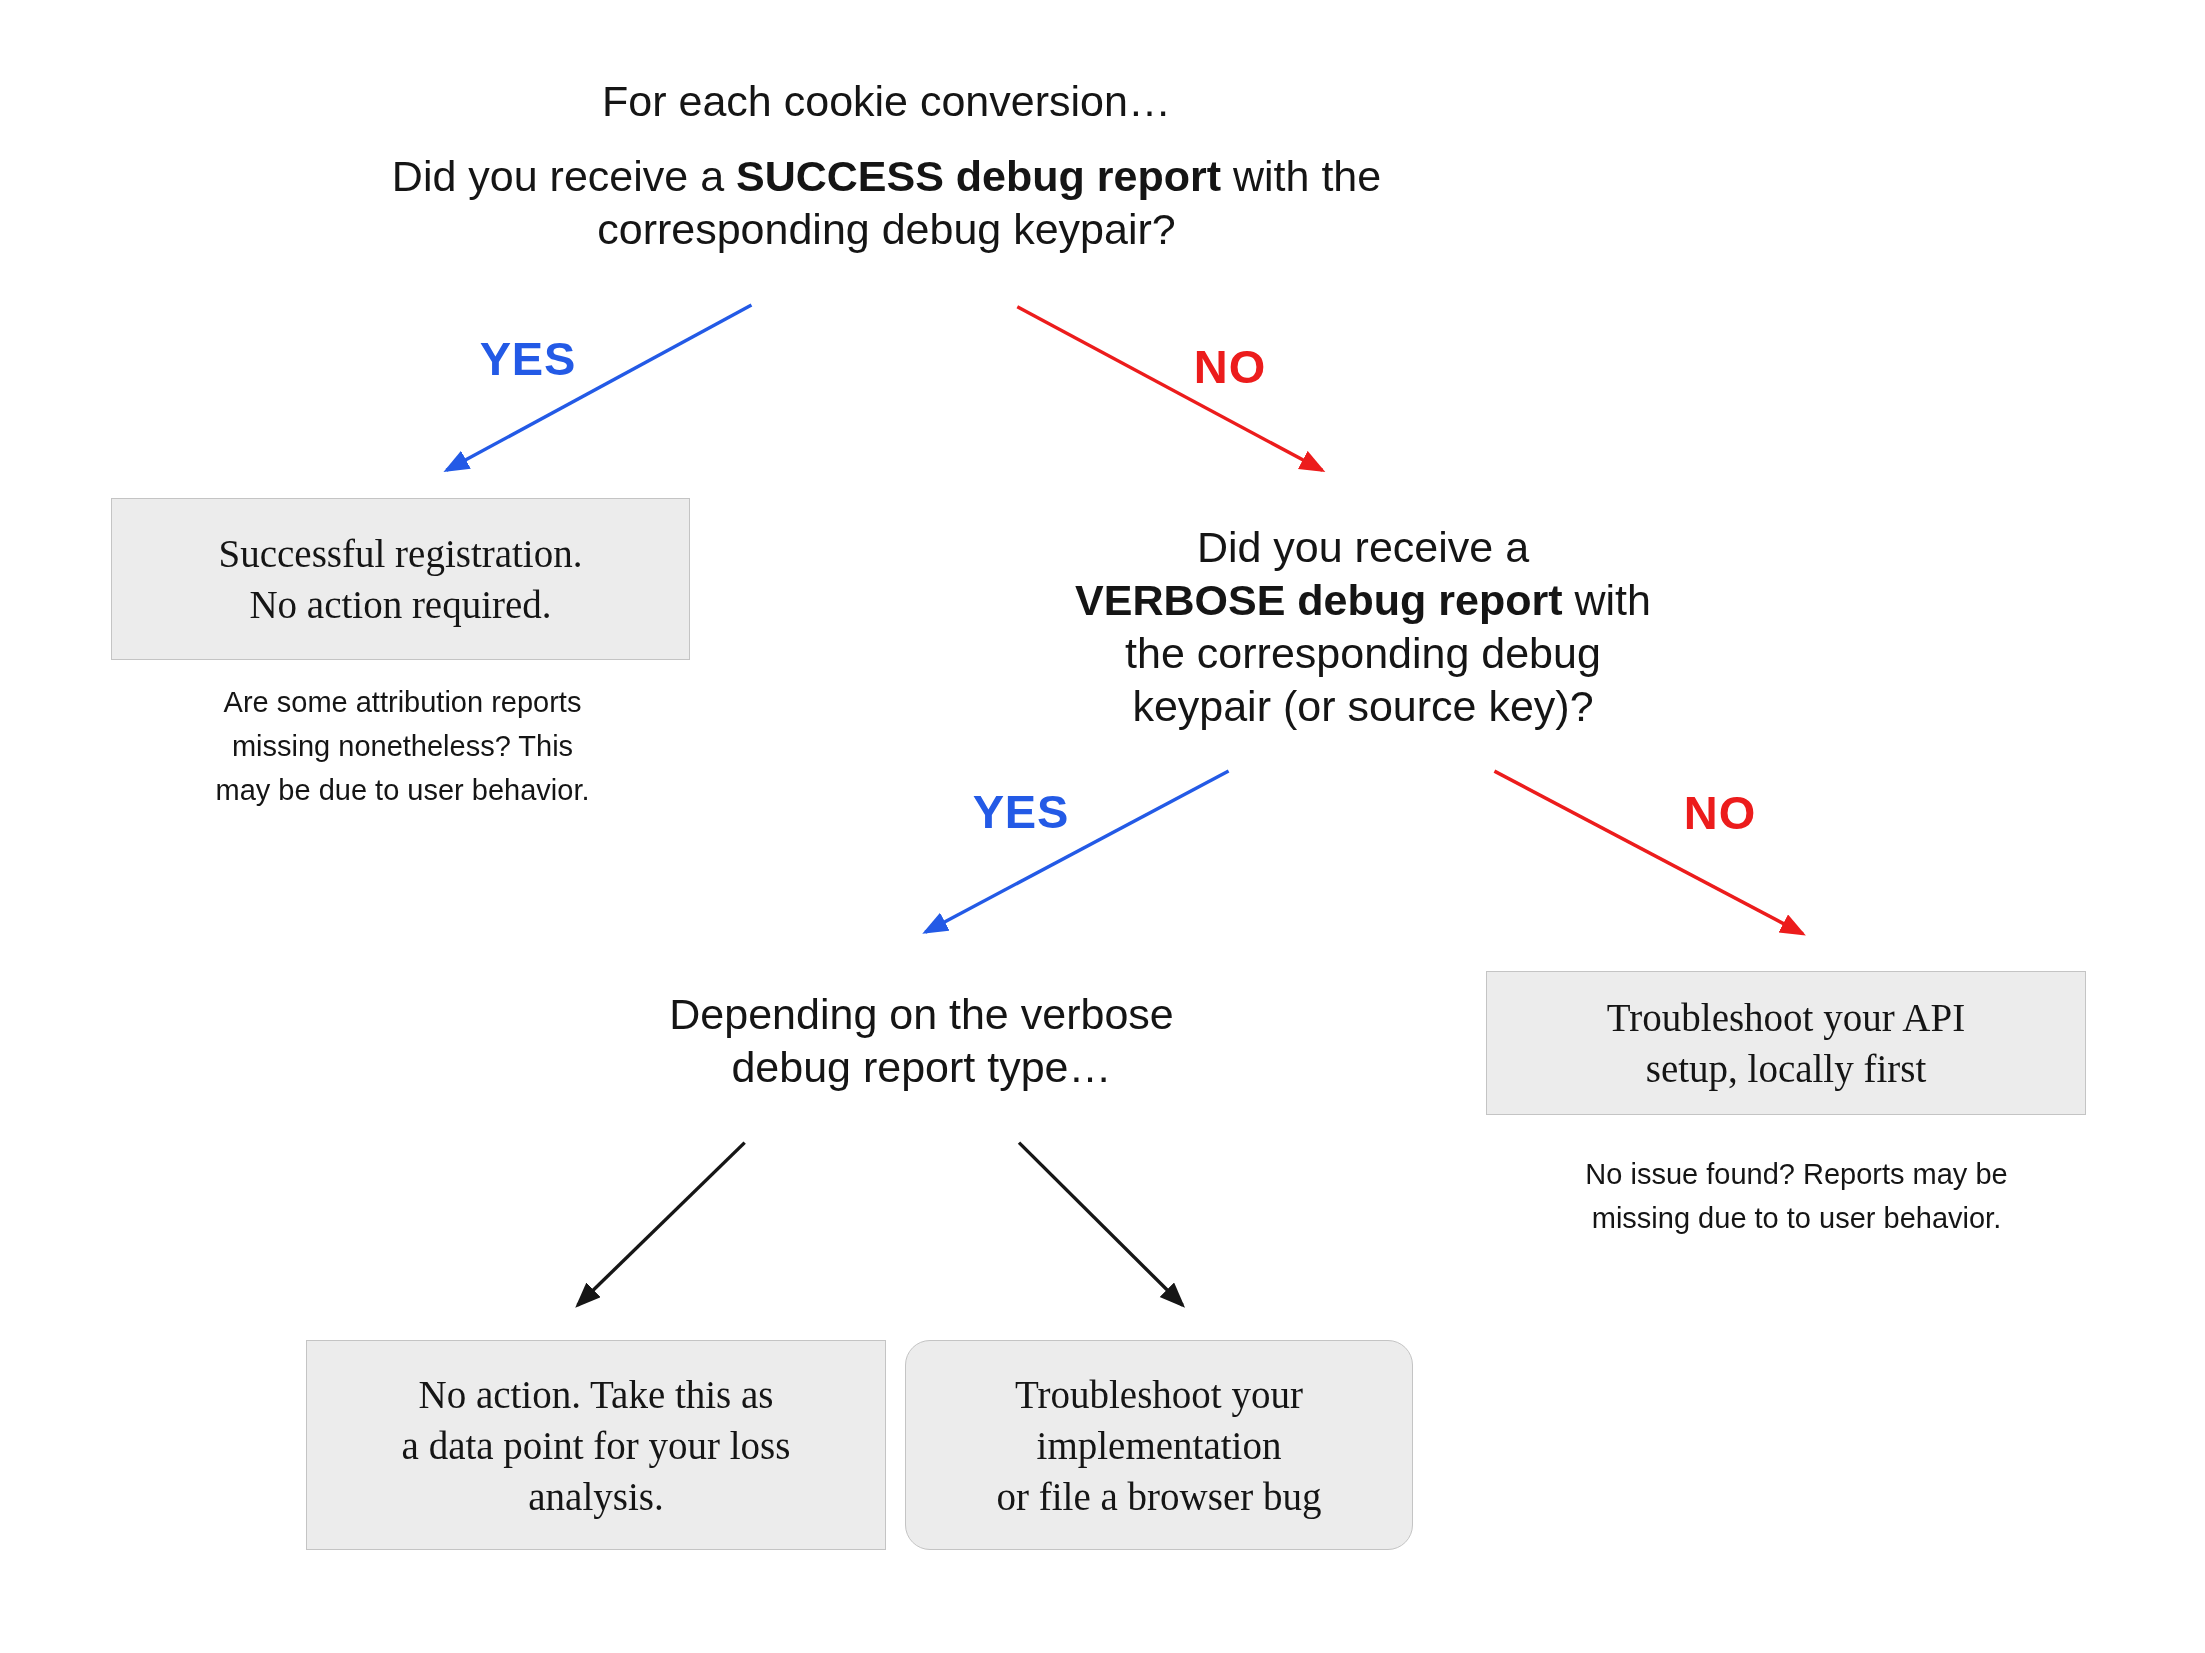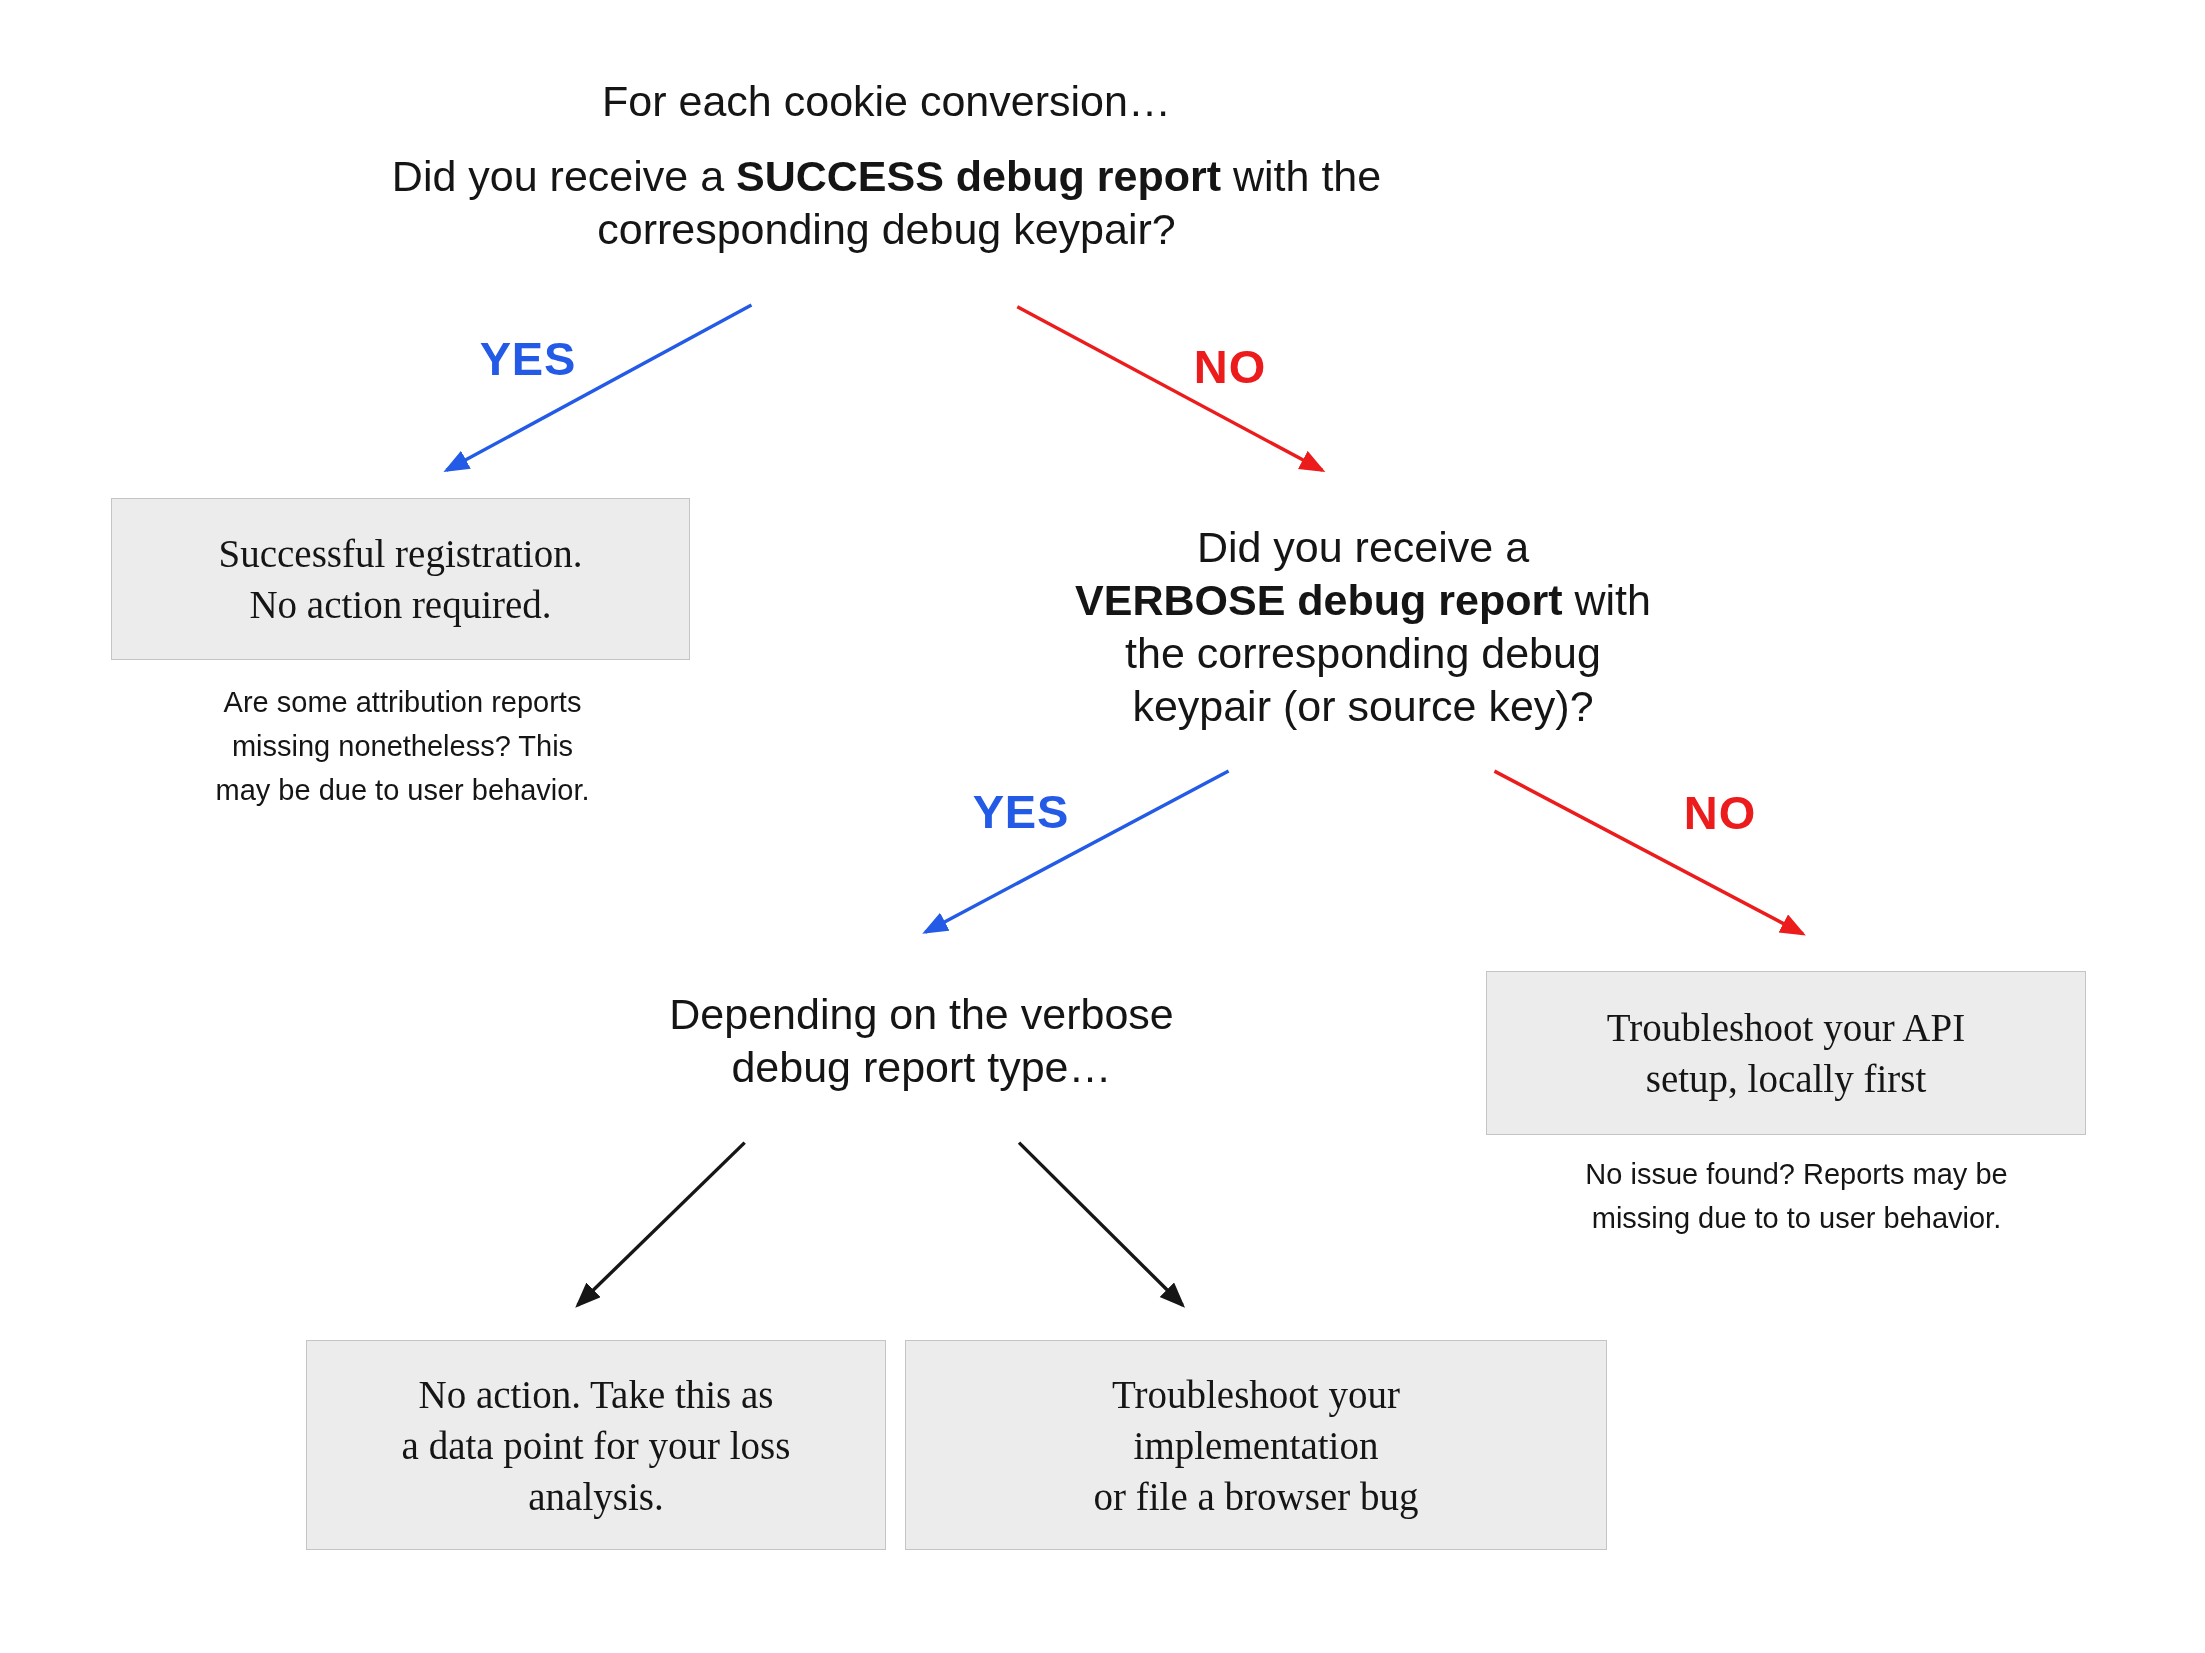--- a/index.html
+++ b/index.html
@@ -86,41 +86,41 @@
   </div>
 
   <div class="yn yes" style="left:1021px;top:811px;">YES</div>
   <div class="yn no" style="left:1720px;top:812px;">NO</div>
 
   <div class="qblock" style="left:579px;top:988px;width:685px;">
     <div>Depending on the verbose</div>
     <div>debug report type…</div>
   </div>
 
-  <div class="box" style="left:1486px;top:971px;width:600px;height:164px;">
+  <div class="box" style="left:1486px;top:971px;width:600px;height:144px;">
     <div>
       <div>Troubleshoot your API</div>
       <div>setup, locally first</div>
     </div>
   </div>
 
   <div class="note" style="left:1449px;top:1152px;width:695px;">
     <div>No issue found? Reports may be</div>
     <div>missing due to to user behavior.</div>
   </div>
 
   <div class="box" style="left:306px;top:1340px;width:580px;height:210px;">
     <div>
       <div>No action. Take this as</div>
       <div>a data point for your loss</div>
       <div>analysis.</div>
     </div>
   </div>
 
-  <div class="box" style="left:905px;top:1340px;width:702px;height:210px;">
+  <div class="box" style="left:905px;top:1340px;width:508px;height:210px;border-radius:25px;">
     <div>
       <div>Troubleshoot your</div>
       <div>implementation</div>
       <div>or file a browser bug</div>
     </div>
   </div>
 
 </div>
 
 

